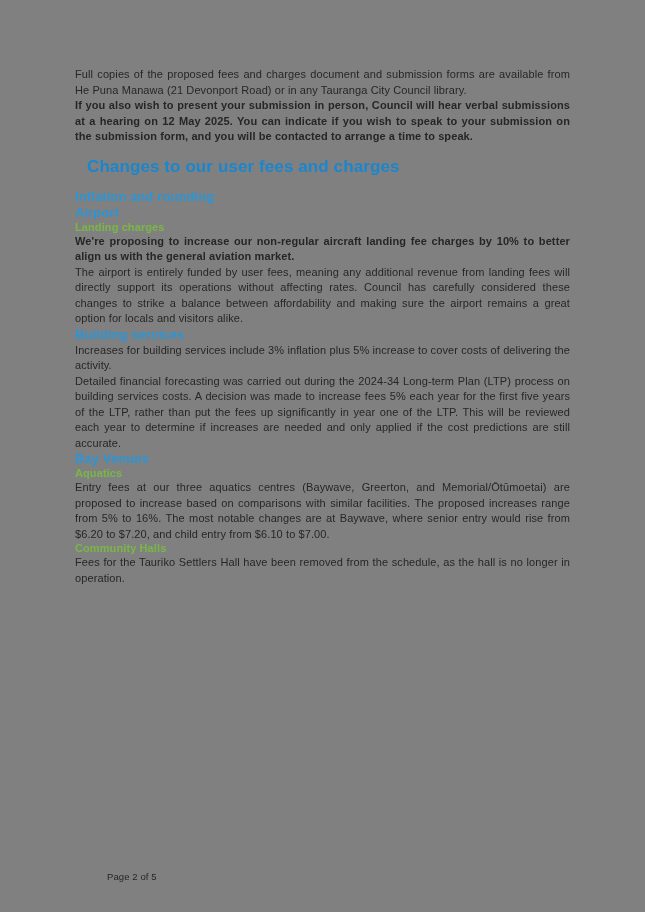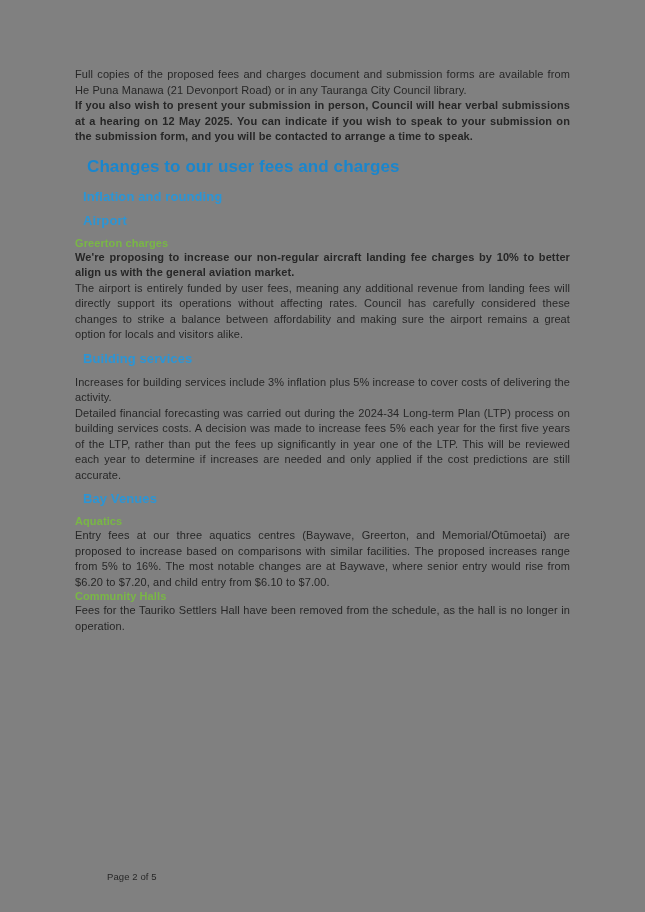--- a/index.html
+++ b/index.html
@@ -34,21 +34,21 @@
   }
   h1.doc-h1{
     margin:12px;
     font-size:17px;
     line-height:20px;
     font-weight:bold;
     color:var(--h1-blue);
     letter-spacing:.1px;
   }
   h2.doc-h2{
-    margin:8px;
+    margin:0;
     font-size:13px;
     line-height:16px;
     font-weight:bold;
     color:var(--h2-blue);
     letter-spacing:.1px;
   }
   h3.doc-h3{
     margin:0;
     font-size:11px;
     line-height:13px;
@@ -82,21 +82,21 @@
 
   <p class="body-para">Full copies of the proposed fees and charges document and submission forms are available from He Puna Manawa (21 Devonport Road) or in any Tauranga City Council library.</p>
 
   <p class="body-para mt-14">If you also wish to present your submission in person, Council will hear verbal submissions at a hearing on 12 May 2025. You can indicate if you wish to speak to your submission on the submission form, and you will be contacted to arrange a time to speak.</p>
 
   <h1 class="doc-h1 mt-22">Changes to our user fees and charges</h1>
 
   <h2 class="doc-h2 mt-13">Inflation and rounding</h2>
 
   <h2 class="doc-h2 mt-22">Airport</h2>
-  <h3 class="doc-h3 mt-7">Greerton charges</h3>
+  <h3 class="doc-h3 mt-7">Landing charges</h3>
   <p class="body-para mt-14">We're proposing to increase our non-regular aircraft landing fee charges by 10% to better align us with the general aviation market.</p>
   <p class="body-para mt-13">The airport is entirely funded by user fees, meaning any additional revenue from landing fees will directly support its operations without affecting rates. Council has carefully considered these changes to strike a balance between affordability and making sure the airport remains a great option for locals and visitors alike.</p>
 
   <h2 class="doc-h2 mt-17">Building services</h2>
   <p class="body-para mt-5">Increases for building services include 3% inflation plus 5% increase to cover costs of delivering the activity.</p>
   <p class="body-para mt-12">Detailed financial forecasting was carried out during the 2024-34 Long-term Plan (LTP) process on building services costs. A decision was made to increase fees 5% each year for the first five years of the LTP, rather than put the fees up significantly in year one of the LTP.  This will be reviewed each year to determine if increases are needed and only applied if the cost predictions are still accurate.</p>
 
   <h2 class="doc-h2 mt-16">Bay Venues</h2>
   <h3 class="doc-h3 mt-7">Aquatics</h3>
   <p class="body-para mt-5">Entry fees at our three aquatics centres (Baywave, Greerton, and Memorial/Ōtūmoetai) are proposed to increase based on comparisons with similar facilities. The proposed increases range from 5% to 16%. The most notable changes are at Baywave, where senior entry would rise from $6.20 to $7.20, and child entry from $6.10 to $7.00.</p>

